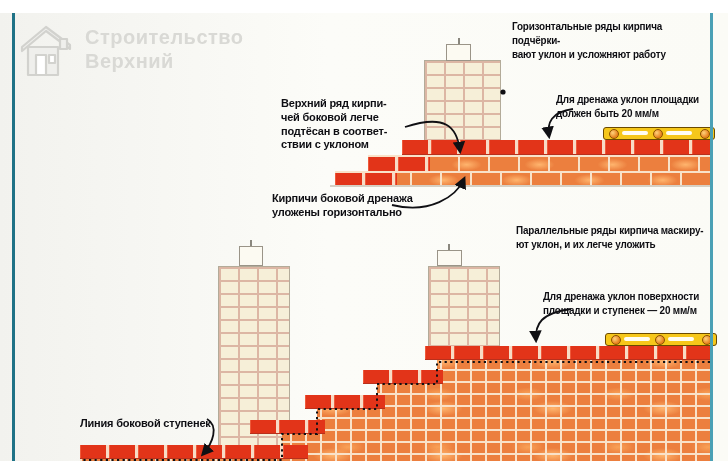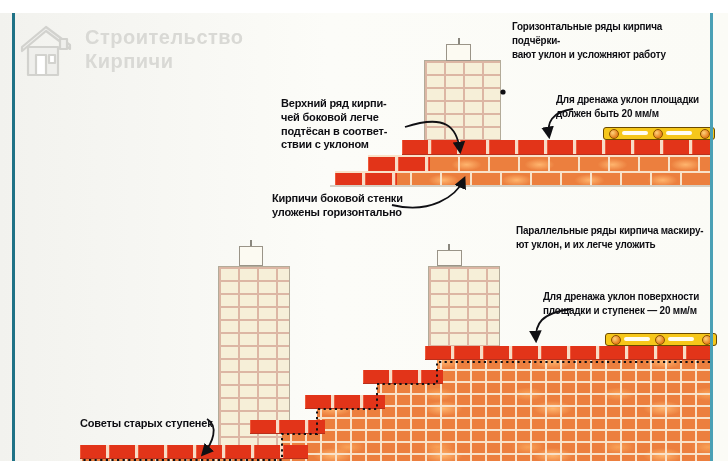--- a/index.html
+++ b/index.html
@@ -77,21 +77,21 @@
   <svg class="overlay" style="left:16px;top:6px;" width="64" height="64" viewBox="0 0 64 64">
     <g fill="#efefec" stroke="#d2d2ce" stroke-width="2.2" stroke-linejoin="round">
       <path d="M6 28 L30 8 L54 26 L54 30 L30 12 L6 32 Z"></path>
       <rect x="12" y="28" width="30" height="28"></rect>
       <rect x="44" y="20" width="7" height="10"></rect>
       <rect x="20" y="36" width="10" height="20" fill="#ffffff"></rect>
       <rect x="33" y="36" width="6" height="8" fill="#ffffff"></rect>
     </g>
   </svg>
   <div class="wm-text" style="left:85px;top:13px;">Строительство</div>
-  <div class="wm-text" style="left:85px;top:37px;">Кирпичи</div>
+  <div class="wm-text" style="left:85px;top:37px;">Верхний</div>
 
   <div class="cream" style="left:424px;top:47px;width:77px;height:95px;"></div>
   <div class="cap" style="left:446px;top:31px;width:25px;height:17px;"></div>
   <div class="tick" style="left:458px;top:25px;"></div>
 
   <div class="orange-row" style="left:368px;top:142px;width:344px;height:16px;"></div>
   <div class="orange-row o-off" style="left:335px;top:158px;width:377px;height:15px;"></div>
   <div class="red-row" style="left:402px;top:127px;width:310px;height:15px;"></div>
   <div class="red-insert" style="left:368px;top:144px;width:62px;height:14px;"></div>
   <div class="red-insert" style="left:335px;top:160px;width:62px;height:13px;"></div>
@@ -106,21 +106,21 @@
   </div>
 
   <div class="lbl tight" style="left:512px;top:7px;width:220px;">Горизонтальные ряды кирпича подчёрки-
 вают уклон и усложняют работу</div>
   <div class="lbl" style="left:281px;top:84px;width:130px;">Верхний ряд кирпи-
 чей боковой легче
 подтёсан в соответ-
 ствии с уклоном</div>
   <div class="lbl tight" style="left:556px;top:80px;width:175px;">Для дренажа уклон площадки
 должен быть 20 мм/м</div>
-  <div class="lbl" style="left:272px;top:179px;width:170px;">Кирпичи боковой стенки
+  <div class="lbl" style="left:272px;top:179px;width:170px;">Кирпичи боковой дренажа
 уложены горизонтально</div>
 
   <div class="cream" style="left:218px;top:253px;width:72px;height:183px;"></div>
   <div class="cap" style="left:239px;top:233px;width:24px;height:20px;"></div>
   <div class="tick" style="left:250px;top:227px;"></div>
 
   <div class="cream" style="left:428px;top:253px;width:72px;height:83px;"></div>
   <div class="cap" style="left:437px;top:237px;width:25px;height:16px;"></div>
   <div class="tick" style="left:448px;top:231px;"></div>
 
@@ -138,21 +138,21 @@
     <span class="slot" style="left:18px;"></span>
     <span class="vial" style="left:49px;"></span>
     <span class="slot" style="left:62px;"></span>
     <span class="vial" style="left:96px;"></span>
   </div>
 
   <div class="lbl tight" style="left:516px;top:211px;width:225px;">Параллельные ряды кирпича маскиру-
 ют уклон, и их легче уложить</div>
   <div class="lbl tight" style="left:543px;top:277px;width:195px;">Для дренажа уклон поверхности
 площадки и ступенек — 20 мм/м</div>
-  <div class="lbl" style="left:80px;top:404px;width:140px;">Советы старых ступенек</div>
+  <div class="lbl" style="left:80px;top:404px;width:140px;">Линия боковой ступенек</div>
 
   <svg class="overlay" width="728" height="461" viewBox="0 0 728 461">
     <defs>
       <marker id="ah" markerWidth="7" markerHeight="7" refX="5.2" refY="3.5" orient="auto">
         <path d="M0,0 L7,3.5 L0,7 Z" fill="#101014"></path>
       </marker>
     </defs>
     <path d="M710,349 L437,349 L437,371 L377,371 L377,396 L317,396 L317,421 L282,421 L282,447 L82,447" fill="none" stroke="#101014" stroke-width="2" stroke-dasharray="2.2,3.4"></path>
     <path d="M405,114 C445,101 457,113 460,138" fill="none" stroke="#101014" stroke-width="1.8" marker-end="url(#ah)"></path>
     <path d="M392,192 C430,201 456,184 464,166" fill="none" stroke="#101014" stroke-width="1.8" marker-end="url(#ah)"></path>

